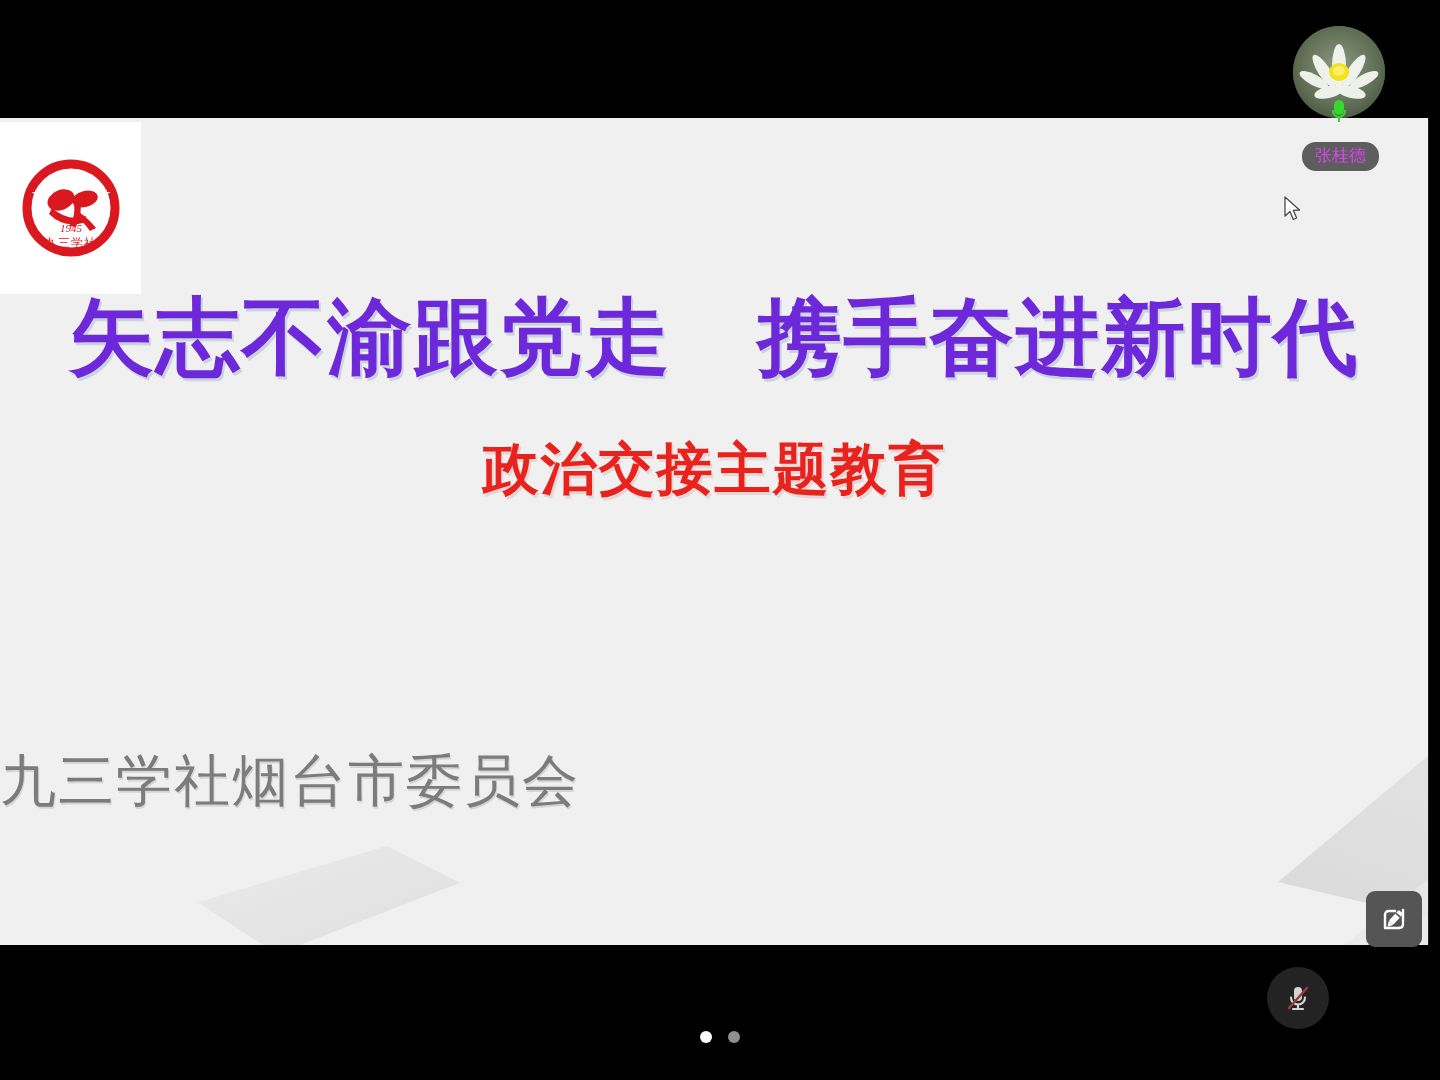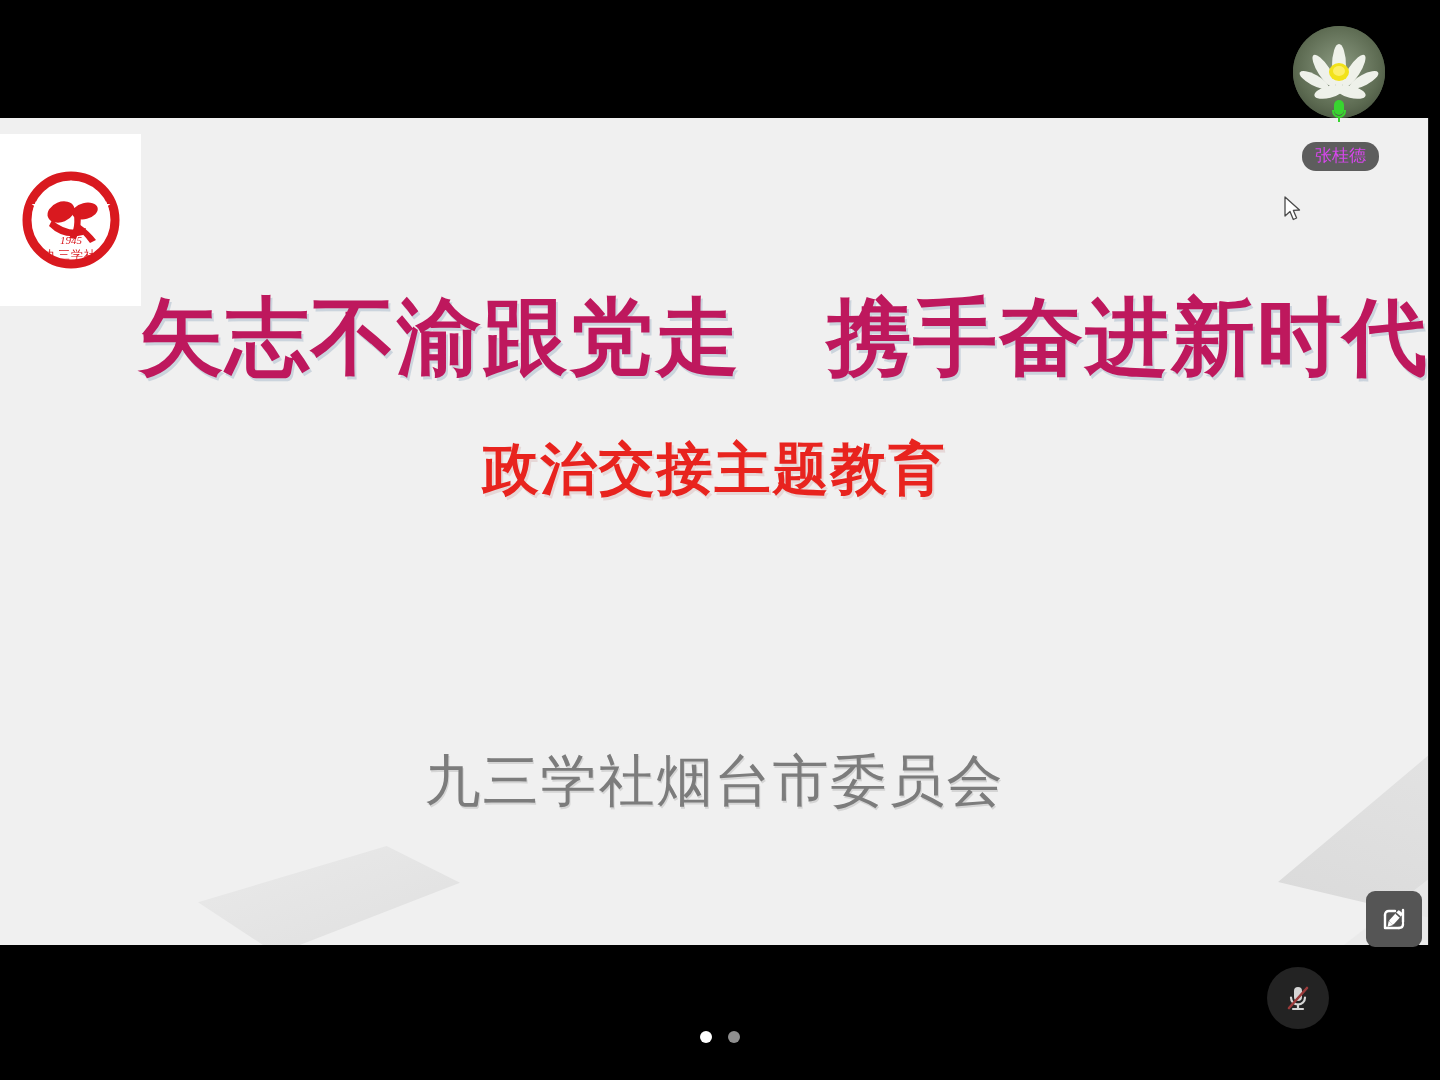--- a/index.html
+++ b/index.html
@@ -47,60 +47,59 @@
   .deco-right2 {
     left:1340px; top:760px;
     width:90px; height:70px;
     clip-path:polygon(100% 0%, 100% 100%, 0% 100%);
     background:#e9e9e9;
   }
 
   
   .logo-block {
     position:absolute;
-    left:0; top:16px;
+    left:0; top:4px;
     width:141px; height:172px;
     background:#ffffff;
     display:flex; align-items:center; justify-content:center;
   }
   .logo-seal {
     position:relative;
     width:104px; height:104px;
   }
   .logo-seal svg { display:block; width:104px; height:104px; }
 
   
   .title-main {
     position:absolute;
     left:0; right:0; top:172px;
-    text-align:right;
+    text-align:center;
     font-family:"Liberation Sans", sans-serif;
     font-size:84px;
     font-weight:bold;
     letter-spacing:2px;
-    color:#be185d;
+    color:#6d28d9;
     text-shadow:2px 3px 0 rgba(120,150,180,.30);
     white-space:pre;
     line-height:1.12;
   }
   .title-sub {
     position:absolute;
     left:0; right:0; top:320px;
     text-align:center;
     font-size:56px;
     font-weight:bold;
     letter-spacing:2px;
     color:#e8231e;
     text-shadow:2px 3px 0 rgba(200,140,140,.25);
     line-height:1.12;
   }
   .title-org {
     position:absolute;
     left:0; right:0; top:626px;
-    text-align:center;
     font-size:56px;
     font-weight:normal;
     letter-spacing:2px;
     color:#7c7c7c;
     text-shadow:1px 2px 0 rgba(180,180,180,.45);
   }
 
   
   .self-view {
     position:absolute;

